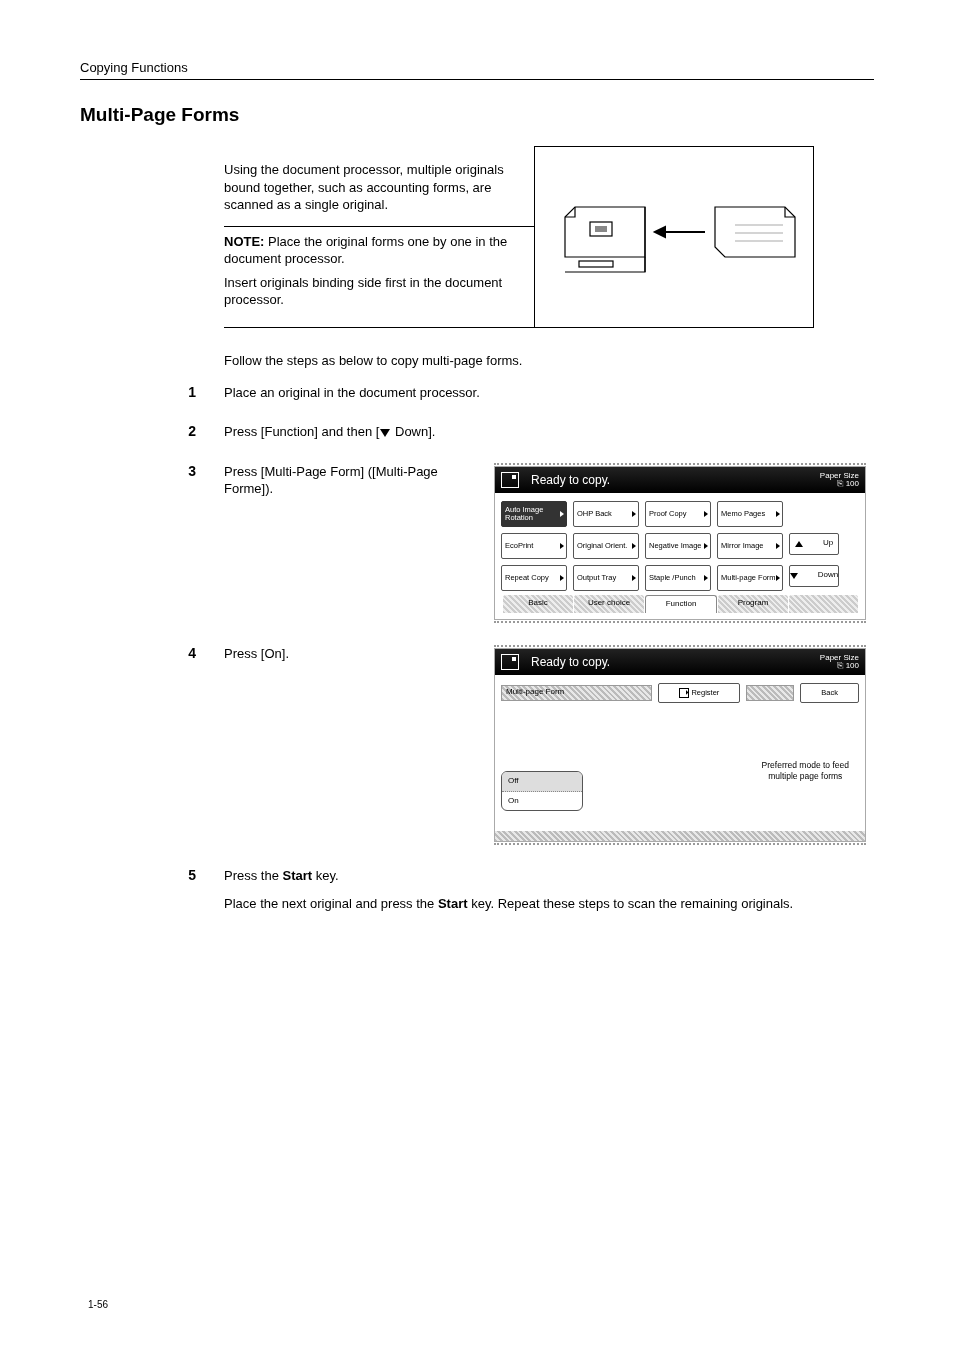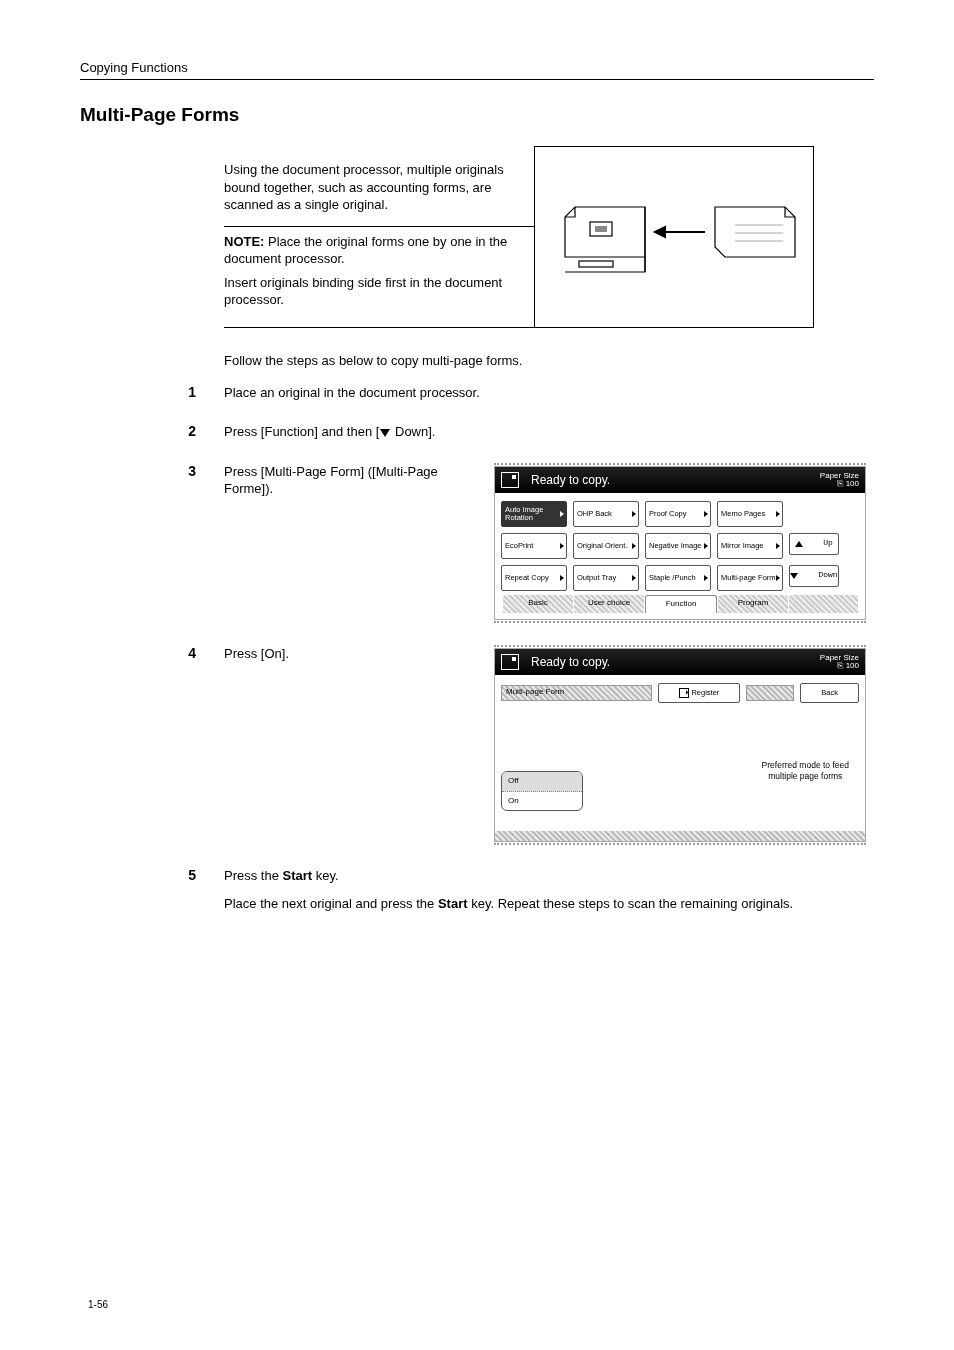--- a/index.html
+++ b/index.html
@@ -172,21 +172,20 @@
   .func-btn.dark .arrow { border-left-color:#fff; }
   .nav-btn {
     border: 1px solid #555;
     border-radius: 2px;
     height: 20px;
     font-size: 8px;
     display: flex;
     align-items: center;
     justify-content: center;
     gap: 20px;
-    font-family: Liberation Mono, monospace;
   }
   .tri-up {
     width:0;height:0;
     border-left:4px solid transparent;
     border-right:4px solid transparent;
     border-bottom:6px solid #000;
   }
   .tri-down {
     width:0;height:0;
     border-left:4px solid transparent;

